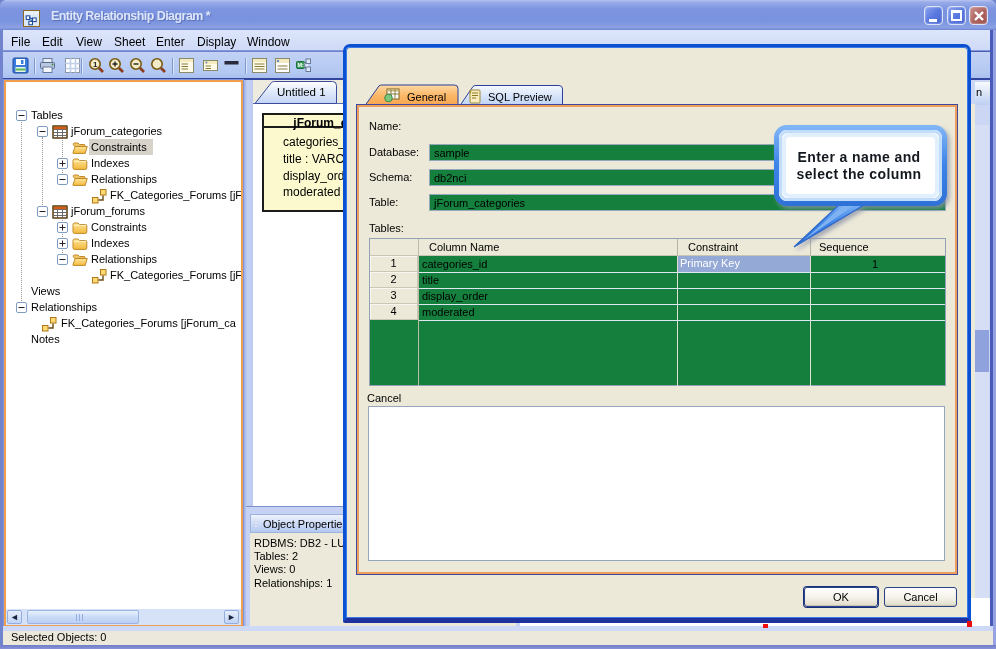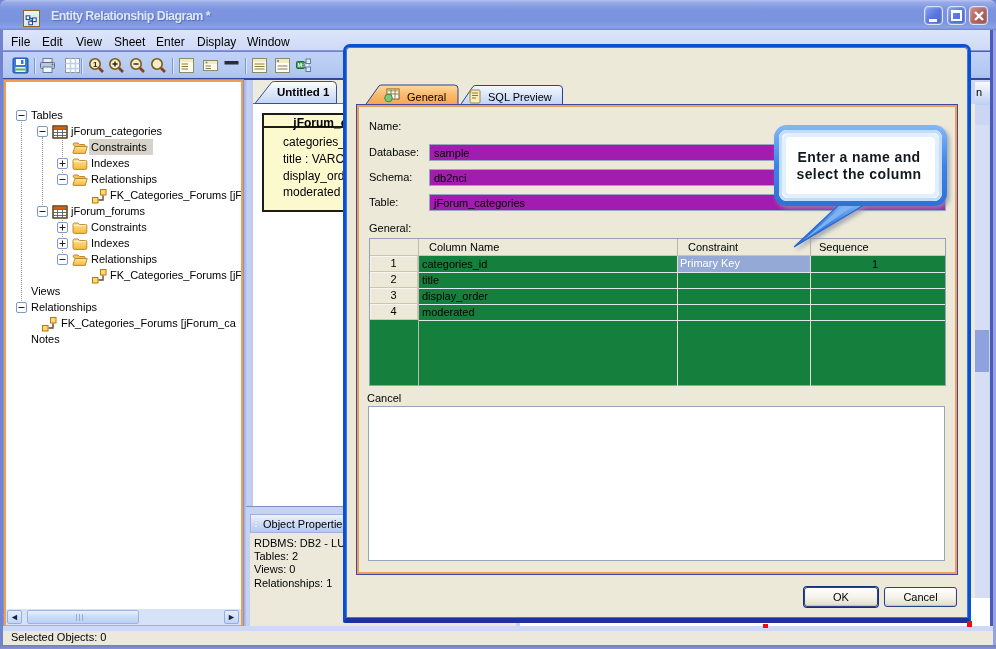--- a/index.html
+++ b/index.html
@@ -50,21 +50,21 @@
 #statusbar{left:3px;top:631px;width:990px;height:14px;background:#ece9dc}
 #statusbar .txt{left:8px;top:0px;font-size:11px}
 #botborder{left:0;top:645px;width:996px;height:4px;background:linear-gradient(180deg,#6e7ec8,#8a92d8)}
 
 #dlg{left:343px;top:44px;width:628px;height:579px;background:#ece9d8;border:3px solid #0c50d2;border-bottom:5px solid #1f309f;border-radius:7px 7px 2px 2px;box-shadow:inset 0 0 0 1px #3a7ae8}
 #dtitle{left:0;top:0;width:622px;height:27px;background:linear-gradient(180deg,#5a9cf5 0%,#2e7af0 18%,#1b5fe0 55%,#1453cd 85%,#1a5cd8 100%);border-radius:4px 4px 0 0}
 #dtitle .txt{left:24px;top:4px;font-size:13.5px;font-weight:bold;color:#fff;text-shadow:1px 1px 1px #0b3c9a;letter-spacing:-.4px}
 #dclose{left:601px;top:4px;width:20px;height:20px;border-radius:4px;border:1px solid #fff;background:linear-gradient(135deg,#f0976e 0%,#e3572c 45%,#cc3a10 100%);box-shadow:inset 0 0 2px rgba(255,255,255,.6)}
 #dcontent{left:11px;top:58px;width:600px;height:469px;border:2px solid #ee9e5a;box-shadow:0 0 0 1px #3c4ba0}
 .dlabel{position:absolute;font-size:11px}
-.dfield{position:absolute;left:83px;width:517px;height:18px;border:1px solid #96a7bb;font-size:11px;line-height:16px;padding-left:4px;background:#a21caf;white-space:nowrap}
+.dfield{position:absolute;left:83px;width:517px;height:18px;border:1px solid #96a7bb;font-size:11px;line-height:16px;padding-left:4px;background:#15803d;white-space:nowrap}
 
 #grid{left:23px;top:191px;width:577px;height:148px;border:1px solid #93a1b4;background:#15803d}
 #ghead{position:absolute;left:0;top:0;width:575px;height:17px;background:#ece9d8;border-bottom:1px solid #c9c5b4}
 .gv{position:absolute;top:0;width:1px}
 .gtxt{position:absolute;font-size:11px;white-space:nowrap}
 .numcell{position:absolute;left:0;width:48px;height:16px;background:#ece9d8;border-bottom:1px solid #cbc7b6;border-right:1px solid #cbc7b6;box-shadow:inset 1px 1px 0 #f8f6ee;text-align:center;line-height:15px;font-size:11px}
 .rline{position:absolute;left:49px;width:526px;height:1px;background:#dfe7f2}
 #pkcell{position:absolute;left:308px;top:17px;width:132px;height:16px;background:#95a9d6;color:#fff;font-size:11px;line-height:15px;padding-left:2px}
 
 #details{left:22px;top:359px;width:577px;height:155px;background:#fff;border:1px solid #96a7bb}
@@ -335,21 +335,21 @@
   <div class="sbtn abs" style="left:218px">►</div>
  </div>
 </div>
 
 <div id="gapstrip" class="abs"></div>
 <div id="tabbar" class="abs"></div>
 <div id="canvas" class="abs"></div>
 <svg id="utab" class="abs" width="86" height="24">
     <path d="M1 23.5 L17.5 2.5 Q18.5 1.5 20.5 1.5 L78.5 1.5 Q82.5 1.5 82.5 5.5 L82.5 23.5 Z" fill="url(#gtabU)" stroke="#3a4a9e"></path>
   </svg>
-<div class="abs" style="left:277px;top:86px;font-weight:bold;font-size:11.5px">Untitled 1</div>
+<div class="abs" style="left:277px;top:86px;font-weight:normal;font-size:11.5px">Untitled 1</div>
 <div id="diag" class="abs">
  <div class="hd abs">jForum_categories</div>
  <div class="r" style="top:20px">categories_id : INTEGER</div>
  <div class="r" style="top:37px">title : VARCHAR(100)</div>
  <div class="r" style="top:54px">display_order : INTEGE</div>
  <div class="r" style="top:70px">moderated : INTEGER</div>
 </div>
 
 <div id="oppanel" class="abs">
  <div id="ophead" class="abs">
@@ -405,21 +405,21 @@
     </svg>
  <div class="abs" style="left:142px;top:44px;font-size:11px">SQL Preview</div>
  <div id="dcontent" class="abs"></div>
  <div class="dlabel" style="left:23px;top:73px">Name:</div>
  <div class="dlabel" style="left:23px;top:99px">Database:</div>
  <div class="dfield" style="top:97px;height:17px">sample</div>
  <div class="dlabel" style="left:23px;top:124px">Schema:</div>
  <div class="dfield" style="top:122px;height:17px">db2nci</div>
  <div class="dlabel" style="left:23px;top:149px">Table:</div>
  <div class="dfield" style="top:147px;height:17px">jForum_categories</div>
- <div class="dlabel" style="left:23px;top:175px">General:</div>
+ <div class="dlabel" style="left:23px;top:175px">Tables:</div>
  <div id="grid" class="abs">
   <div id="ghead" class="abs"></div>
   <div class="gv" style="left:48px;top:0;height:147px;background:#c0bcac"></div>
   <div class="gv" style="left:307px;top:0;height:17px;background:#b8b4a4"></div>
   <div class="gv" style="left:440px;top:0;height:17px;background:#b8b4a4"></div>
   <div class="gv" style="left:307px;top:17px;height:130px;background:#e2dfd2"></div>
   <div class="gv" style="left:440px;top:17px;height:130px;background:#e2dfd2"></div>
   <div class="gtxt" style="left:59px;top:2px">Column Name</div>
   <div class="gtxt" style="left:318px;top:2px">Constraint</div>
   <div class="gtxt" style="left:449px;top:2px">Sequence</div>

